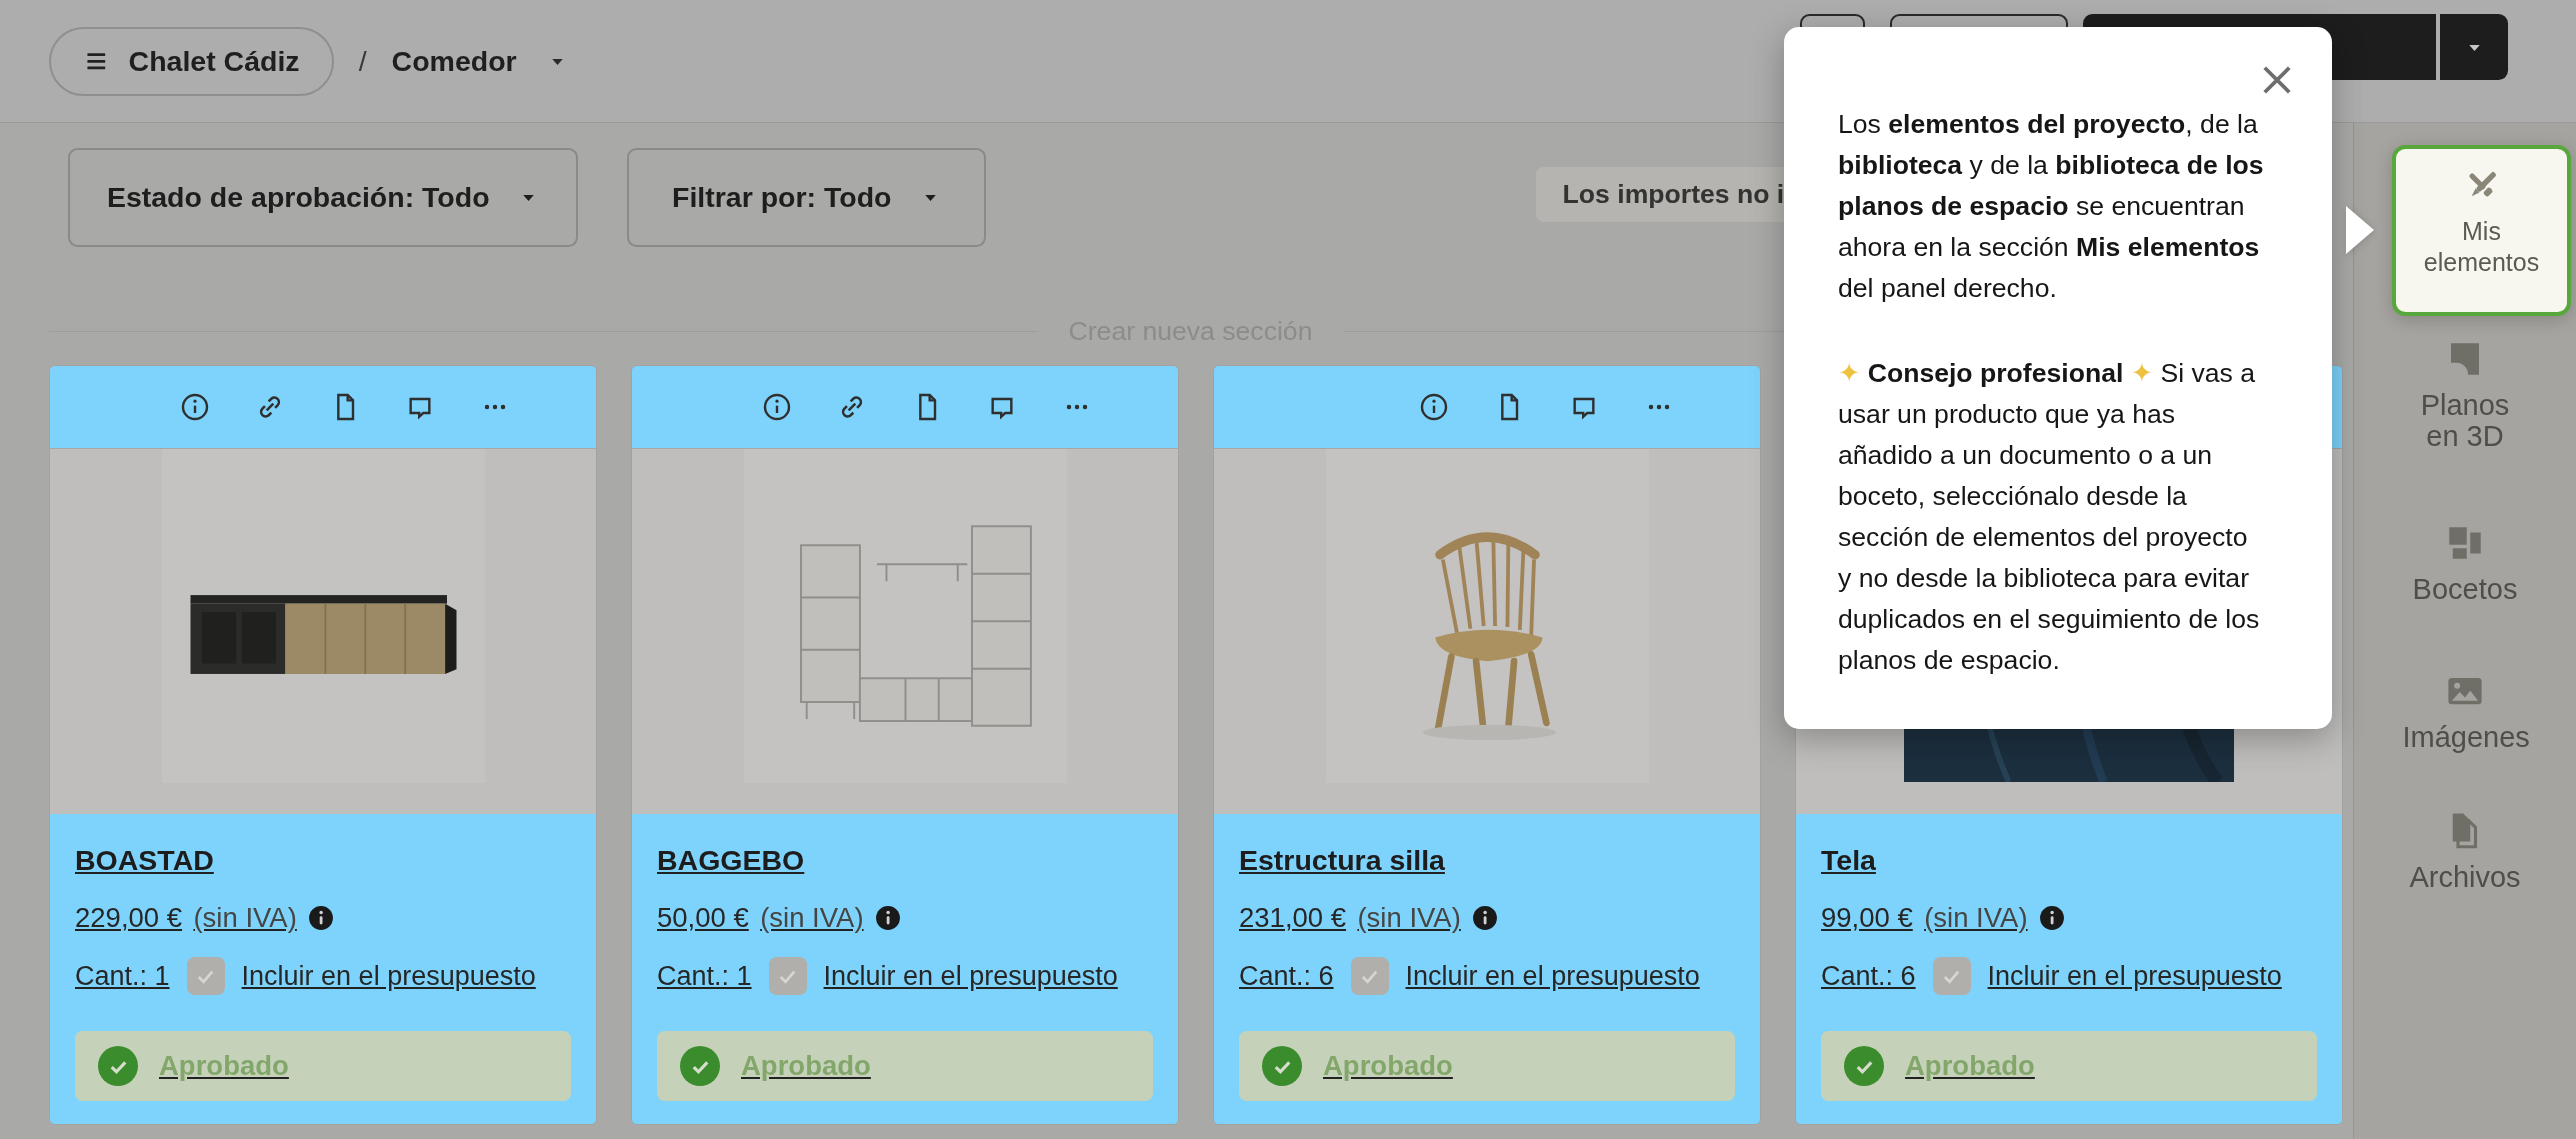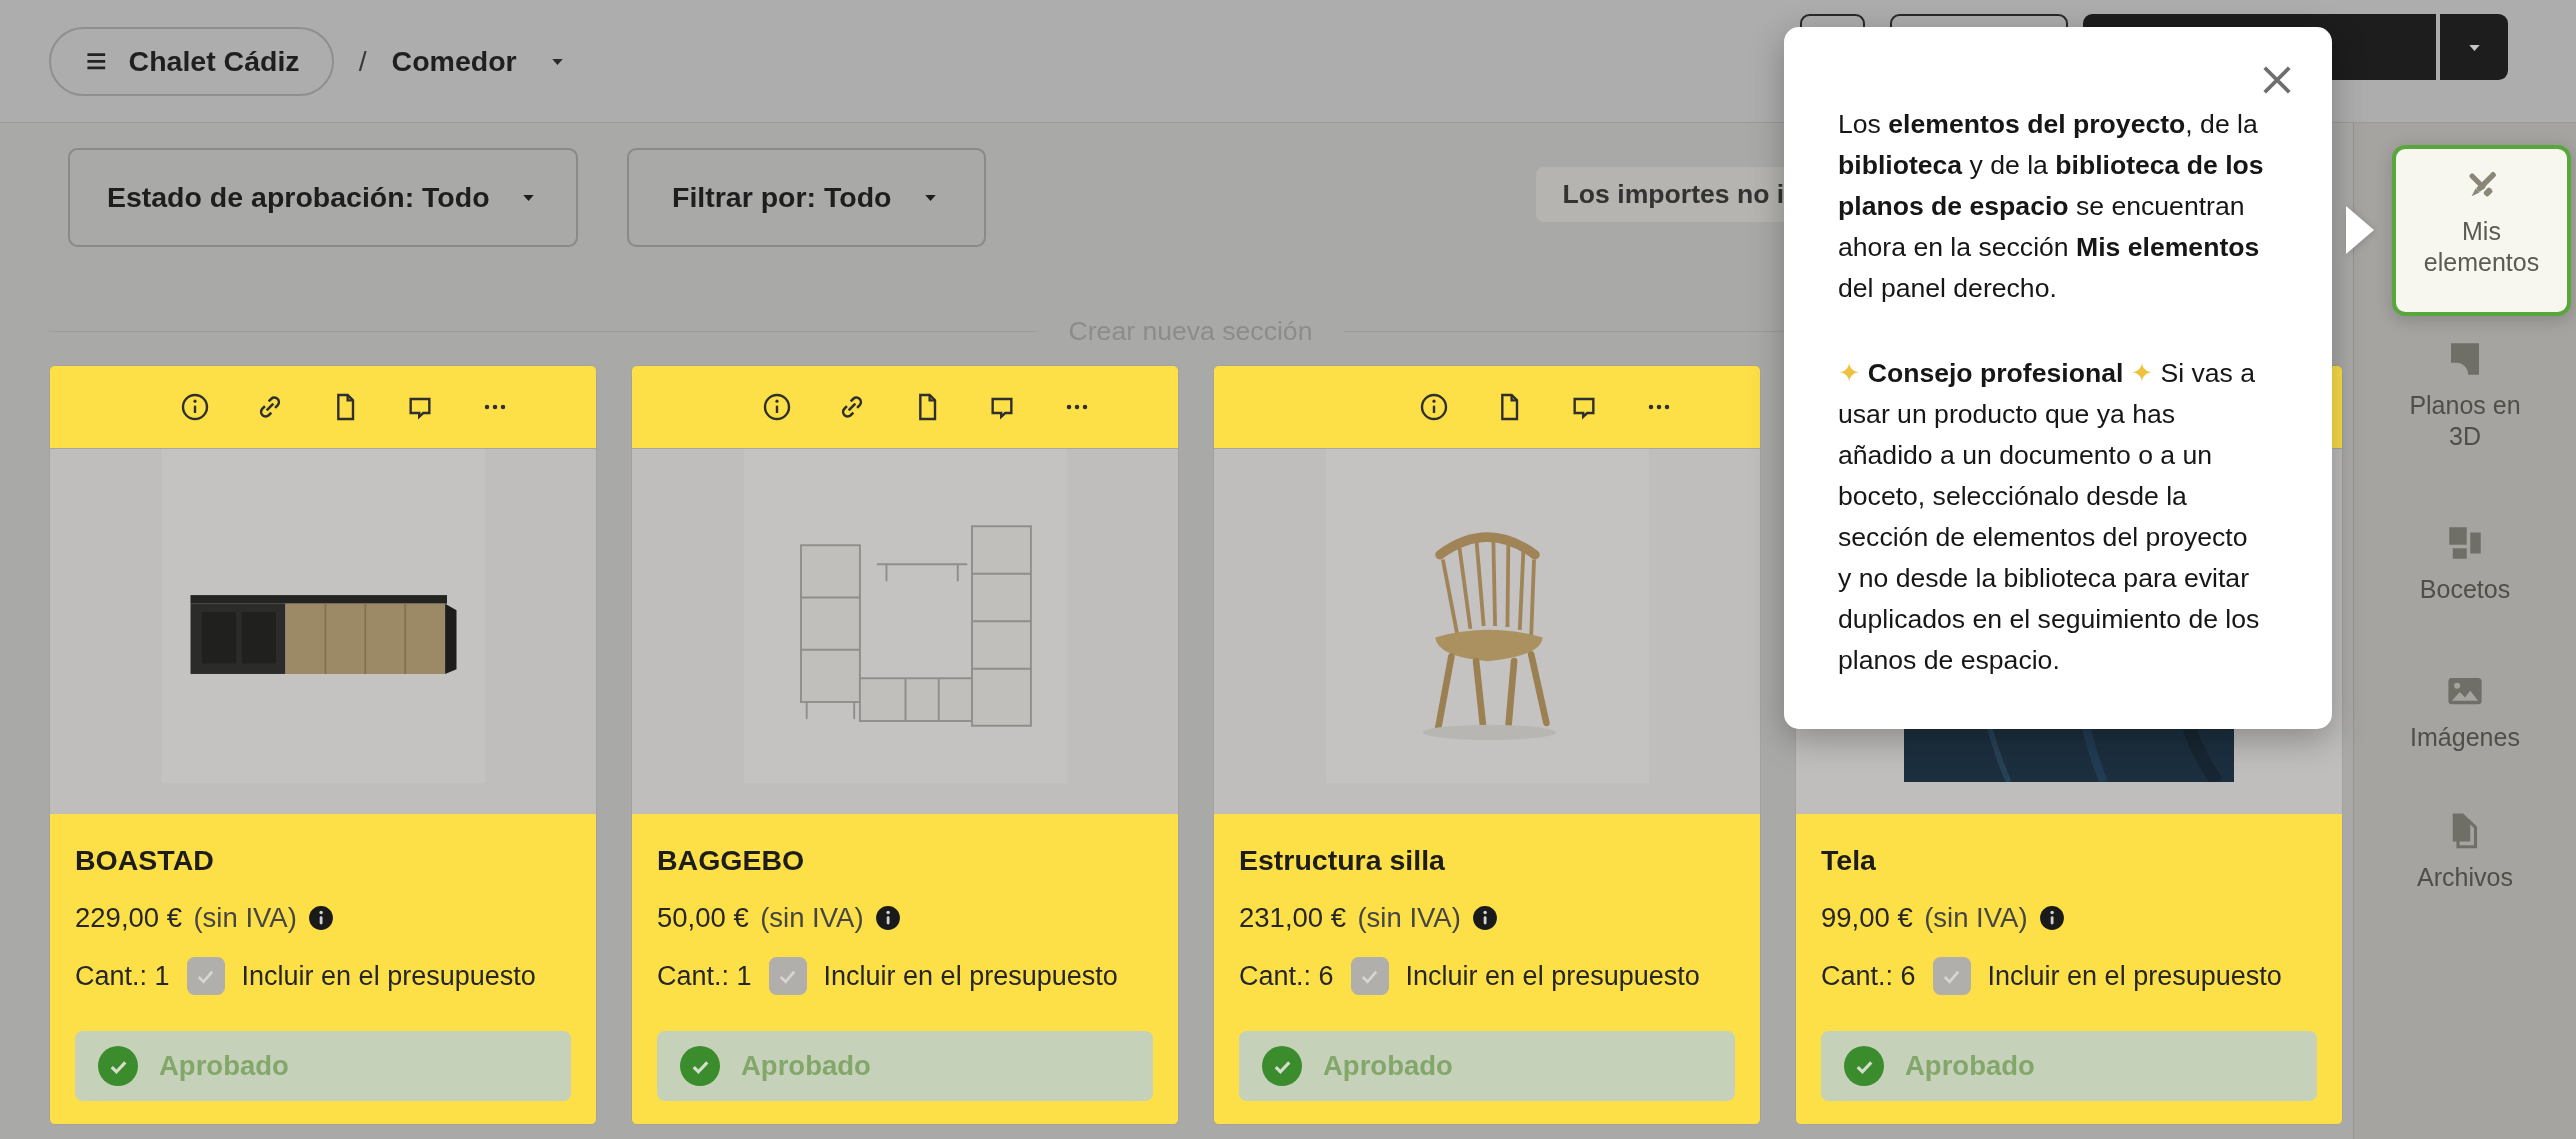--- a/index.html
+++ b/index.html
@@ -32,42 +32,42 @@
   .filter-by{left:627px;width:359px;}
   .amounts-note{position:absolute;left:1536px;top:167px;height:55px;width:655px;background:#b5b4b0;border-radius:7.6px;display:flex;align-items:center;padding:0 26.6px;font-size:26.6px;font-weight:600;color:#333331;box-sizing:border-box;white-space:nowrap;overflow:hidden;}
 
   
   .section-divider{position:absolute;left:49px;top:316px;width:2283px;display:flex;align-items:center;gap:32px;}
   .section-divider .line{flex:1;height:1.9px;background:#9c9c9a;}
   .section-divider .lbl{font-size:26.6px;color:#8c8c8a;white-space:nowrap;}
 
   
   .cards{position:absolute;left:49px;top:365px;display:grid;grid-template-columns:repeat(4,548px);gap:34px;}
-  .card{width:548px;height:760px;background:#fde047;border:1.9px solid #a3a2a0;border-radius:5.7px;box-sizing:border-box;position:relative;}
+  .card{width:548px;height:760px;background:#7dd3fc;border:1.9px solid #a3a2a0;border-radius:5.7px;box-sizing:border-box;position:relative;text-decoration:underline;}
   .card-icons{height:82px;display:flex;align-items:center;justify-content:flex-end;gap:43px;padding-right:85px;border-bottom:1.9px solid #a8a7a5;}
   .cicon{width:32px;height:32px;color:#2f2f2f;}
   .card-image{height:365px;background:#bfbebc;display:flex;justify-content:center;align-items:flex-start;overflow:hidden;}
   .photo{width:323px;height:334px;background:#c4c3c1;display:flex;align-items:center;justify-content:center;}
   .photo--tela{width:330px;height:333px;background:#1c2f3f;}
   .card-body{padding:0 25px;}
   .card-title{margin-top:30px;font-size:28.5px;font-weight:700;color:#1d1d1d;}
   .price-row{margin-top:25px;display:flex;align-items:center;gap:11.4px;font-size:27.5px;}
   .price{color:#262626;}
   .tax{color:#454543;}
   .qty-row{margin-top:23px;display:flex;align-items:center;gap:17px;font-size:27px;color:#262626;}
   .checkbox{width:38px;height:38px;border-radius:7.6px;background:#b0afab;display:flex;align-items:center;justify-content:center;}
   .status-btn{margin:36px 0 0 0;height:70px;background:#c5d2b9;border-radius:7.6px;display:flex;align-items:center;gap:21px;padding-left:23px;box-sizing:border-box;}
   .status-circle{width:40px;height:40px;border-radius:50%;background:#3b8c2c;display:flex;align-items:center;justify-content:center;}
   .status-label{font-size:27.5px;font-weight:600;color:#83a76a;}
 
   
   .sidebar{position:absolute;left:2353px;top:123px;width:223px;height:1016px;background:#a5a4a0;border-left:1.9px solid #96968f;box-sizing:border-box;}
   .side-item{position:absolute;left:0;width:100%;display:flex;flex-direction:column;align-items:center;gap:9.5px;color:#4f4e48;}
   .side-item .sicon{width:42px;height:42px;color:#706f67;}
-  .side-item .slabel{font-size:25px;line-height:31px;text-align:center;width:125px;}
+  .side-item .slabel{font-size:29px;line-height:31px;text-align:center;width:125px;}
   .side-highlight{position:absolute;left:38px;top:22px;width:179px;height:171px;background:#f7f6ef;border:4.7px solid #58a73c;border-radius:13.3px;box-sizing:border-box;display:flex;flex-direction:column;align-items:center;padding-top:15px;gap:7.6px;z-index:30;box-shadow:0 3.8px 17px rgba(0,0,0,.18);}
   .side-highlight .sicon{width:44px;height:44px;color:#8a8779;}
   .side-highlight .slabel{font-size:25px;line-height:31px;text-align:center;color:#5c5a52;width:123px;}
 
   
   .tooltip{position:absolute;left:1784px;top:26.6px;width:548px;background:#ffffff;border-radius:15px;box-shadow:0 9.5px 34px rgba(0,0,0,.28);padding:28.5px 42px 36px 42px;box-sizing:border-box;z-index:20;}
   .tooltip-close{position:absolute;top:32px;right:34px;width:42px;height:42px;color:#6e6e6e;}
   .tooltip p{margin:12px;font-size:26.6px;line-height:41px;color:#161616;white-space:pre-line;}
   .tooltip .p1{margin-top:49px;}
   .tooltip .p2{margin-top:44px;}

